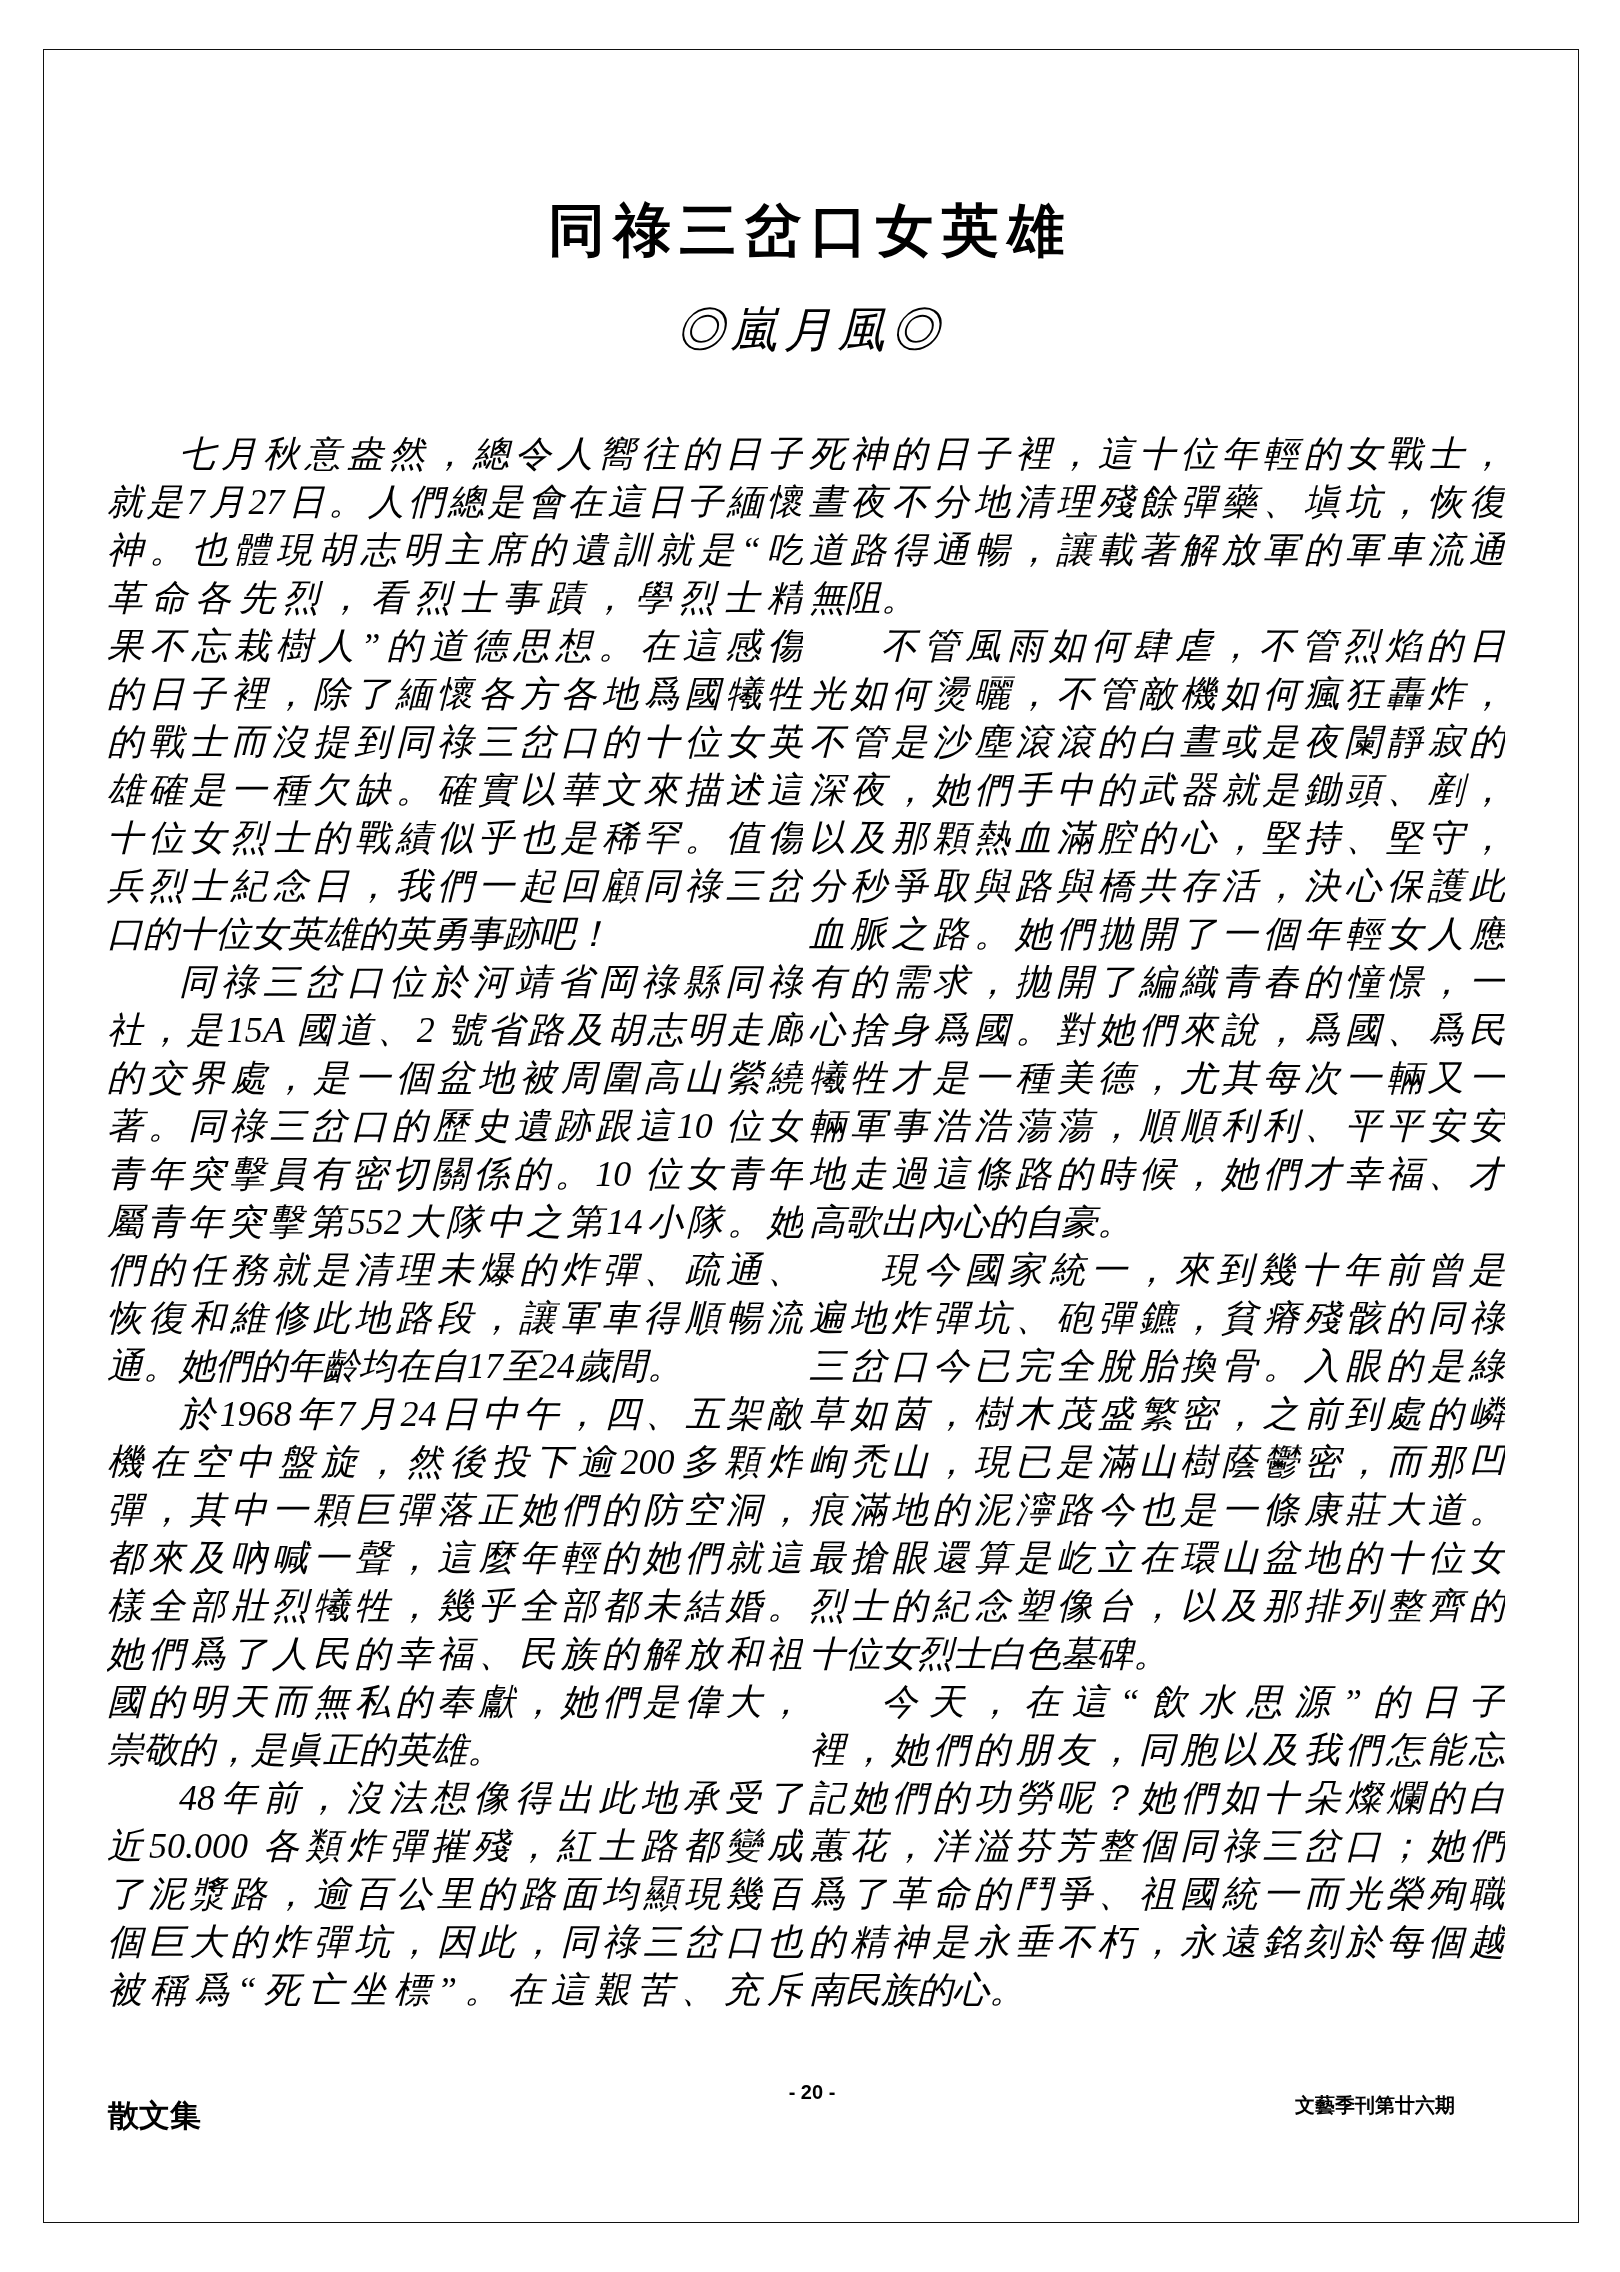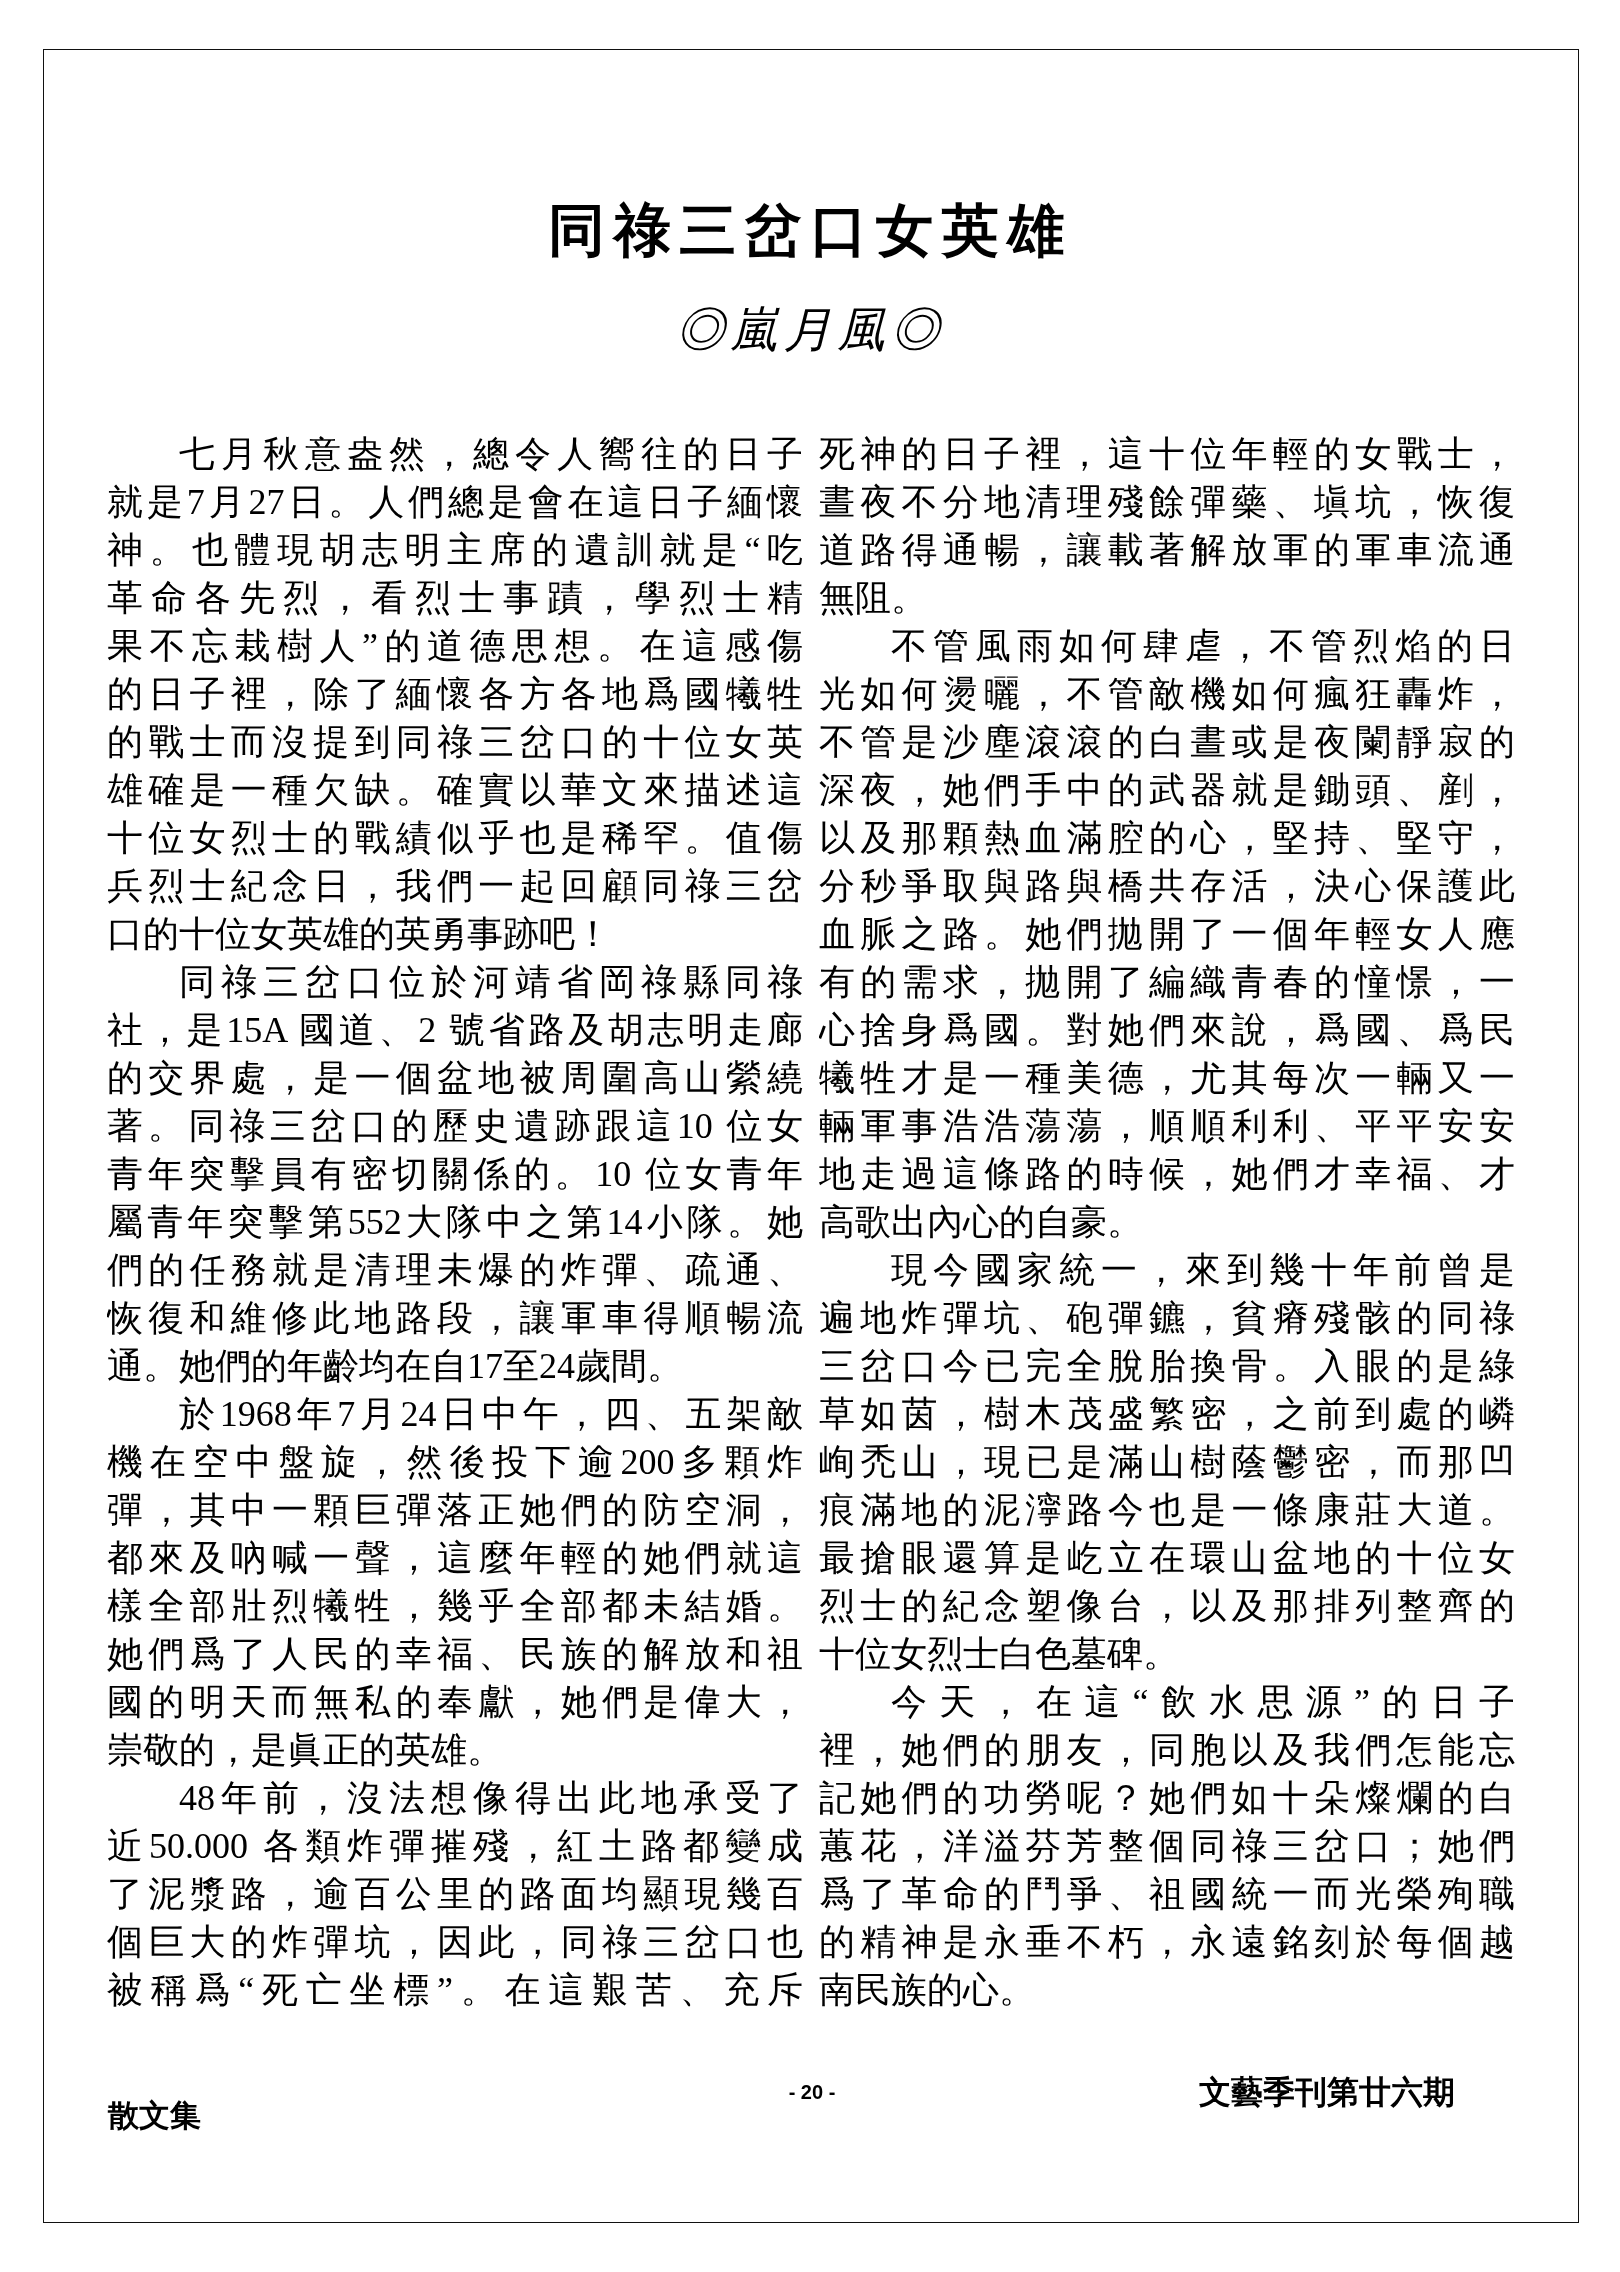--- a/index.html
+++ b/index.html
@@ -21,21 +21,21 @@
     letter-spacing: 8.6px; line-height: 1.1;
     font-family: Liberation Serif, serif;
   }
   .author {
     position: absolute; left: 0; top: 304px; width: 1621px;
     text-align: center; font-size: 48px; font-style: italic;
     letter-spacing: 5.7px; line-height: 1.1;
   }
   .columns {
     position: absolute; left: 107px; top: 430px;
-    width: 1415px; display: flex; gap: 16px;
+    width: 1415px; display: flex; gap: 6px; font-style: italic;
   }
   .column { width: 696px; font-size: 36px; }
   .line {
     height: 48px; line-height: 48px;
     text-align: justify; text-align-last: justify;
     text-justify: inter-character;
     overflow: hidden;
   }
   .line.end { text-align-last: left; }
   .line.indent { text-indent: 2em; }
@@ -48,21 +48,21 @@
   .f-center {
     position: absolute; left: 1px; width: 100%;
     text-align: center; font-size: 20px; line-height: 38px;
   }
   .f-left {
     position: absolute; left: 65px;
     font-size: 31px; line-height: 38px; margin-top: 24px;
   }
   .f-right {
     position: absolute; right: 124px;
-    font-size: 32px; line-height: 38px;
+    font-size: 20px; line-height: 38px; margin-top: 13px;
   }
 </style>
 </head>
 <body>
 
 <div class="page-border"></div>
 
 <div class="title">同祿三岔口女英雄</div>
 
 <div class="author">◎嵐月風◎</div>

